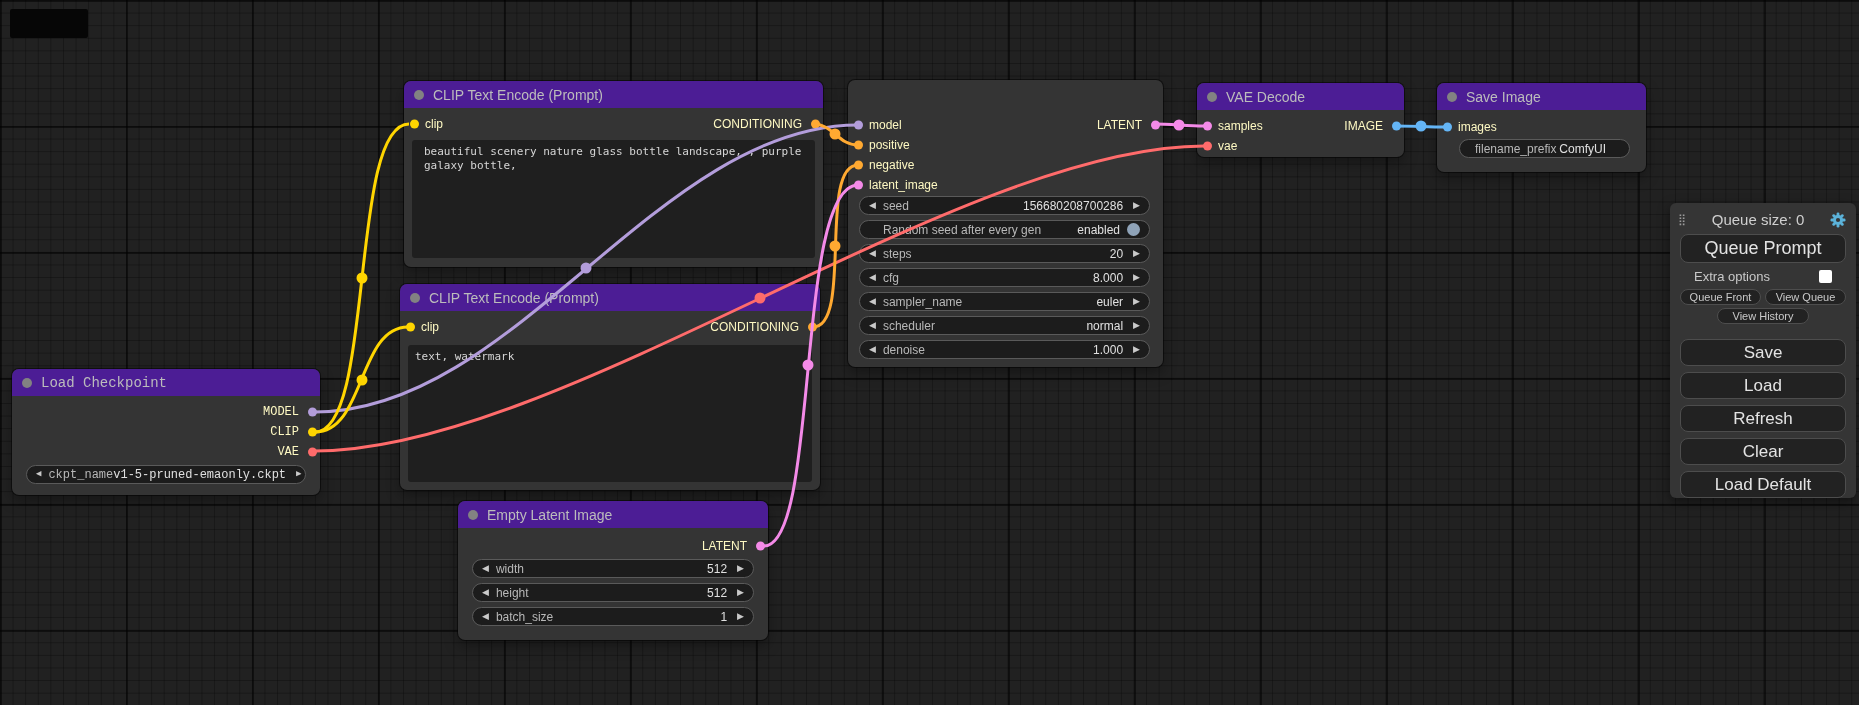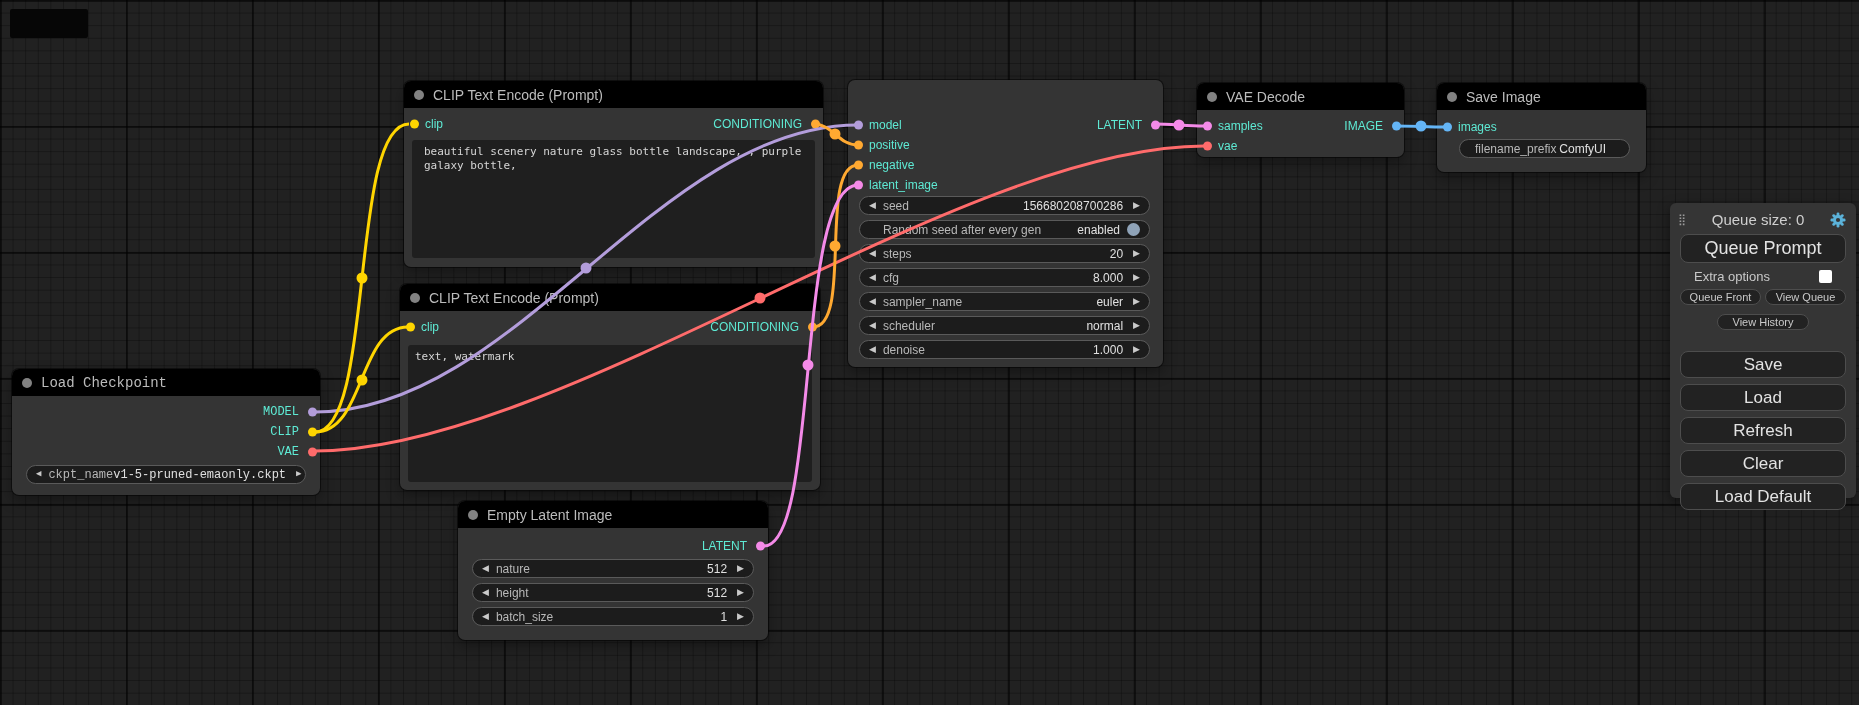--- a/index.html
+++ b/index.html
@@ -11,24 +11,24 @@
       linear-gradient(rgba(0,0,0,.28) 1px, transparent 1px),
       linear-gradient(90deg, rgba(0,0,0,.28) 1px, transparent 1px),
       linear-gradient(rgba(0,0,0,.5) 2px, transparent 2px),
       linear-gradient(90deg, rgba(0,0,0,.5) 2px, transparent 2px);
     background-size:12.6px 12.6px,12.6px 12.6px,126px 126px,126px 126px;
   }
   .darkpatch{position:absolute;left:10px;top:9px;width:78px;height:29px;background:#060606;border-radius:2px;z-index:0;}
   
   .node{position:absolute;background:#343434;border-radius:7px;z-index:1;
         box-shadow:0 0 0 1px rgba(0,0,0,.5),0 6px 14px rgba(0,0,0,.35);}
-  .ntitle{height:27px;background:#000000;border-radius:7px 7px 0 0;display:flex;align-items:center;
+  .ntitle{height:27px;background:#4c1d95;border-radius:7px 7px 0 0;display:flex;align-items:center;
           padding:0 10px;font-size:14px;color:#bcbcbc;white-space:nowrap;}
   .tdot{width:10px;height:10px;border-radius:50%;background:#828282;margin-right:9px;flex:0 0 auto;}
-  .slotrow{position:relative;height:20px;line-height:20px;font-size:12px;color:#5eead4;}
+  .slotrow{position:relative;height:20px;line-height:20px;font-size:12px;color:#fef9c3;}
   .inlab{position:absolute;left:21px;top:0;}
   .outlab{position:absolute;right:21px;top:0;}
   .sdot{position:absolute;top:50%;width:9px;height:9px;border-radius:50%;transform:translateY(-50%);}
   .sdot.in{left:6px;} .sdot.out{right:3px;}
   .c-model{background:var(--c-model);} .c-clip{background:var(--c-clip);}
   .c-vae{background:var(--c-vae);} .c-cond{background:var(--c-cond);}
   .c-latent{background:var(--c-latent);} .c-image{background:var(--c-image);}
   .pill{position:relative;height:19px;background:#1c1c1c;border:1px solid #5a5a5a;border-radius:10px;
         display:flex;align-items:center;font-size:12px;color:#b8b8b8;padding:0 9px;
         box-sizing:border-box;margin-bottom:5px;white-space:nowrap;}
@@ -52,21 +52,21 @@
   .qheader{display:flex;align-items:center;padding:8px 10px 6px 8px;}
   .qdrag{color:#9b9b9b;font-size:11px;line-height:1;cursor:grab;}
   .qsize{flex:1;text-align:center;font-size:15px;color:#cfcfcf;}
   .qbtn{background:#222;border:1px solid #4d4d4d;border-radius:8px;color:#e3e3e3;
         text-align:center;margin:0 10px 6px 10px;cursor:pointer;}
   .qbig{height:25px;line-height:25px;font-size:17px;}
   .qprompt{font-size:18px;height:27px;line-height:27px;margin-bottom:0;}
   .extrarow{display:flex;align-items:center;justify-content:center;font-size:13px;color:#c9c9c9;
             margin:6px 0 5px 0;gap:42px;}
   .checkbox{width:13px;height:13px;background:#ffffff;margin-left:7px;border-radius:2px;cursor:pointer;}
-  .qsmallrow{display:flex;justify-content:center;margin:0 10px 9px 10px;gap:4px;}
+  .qsmallrow{display:flex;justify-content:center;margin:0 10px 3px 10px;gap:4px;}
   .qsmall{flex:1;background:#222;border:1px solid #4d4d4d;border-radius:9px;color:#c9c9c9;
           font-size:11px;height:14px;line-height:14px;text-align:center;cursor:pointer;}
   .qsmall.solo{flex:0 0 90px;}
   .qspacer{height:12px;}
 </style>
 </head>
 <body>
 
 <div id="canvas">
 
@@ -134,21 +134,21 @@
       <span class="tdot"></span>
       <span>Empty Latent Image</span>
     </div>
     <div class="slotrow" style="position:absolute;left:0;right:0;top:35px;">
       <span class="outlab">LATENT</span>
       <span class="sdot out c-latent"></span>
     </div>
     <div class="widgets" style="left:14px;right:14px;top:58px;">
       <div class="pill">
         <span class="arr">◀</span>
-        <span class="plab">nature</span>
+        <span class="plab">width</span>
         <span class="sp"></span>
         <span class="pval">512</span>
         <span class="gapR"></span>
         <span class="arr">▶</span>
       </div>
       <div class="pill">
         <span class="arr">◀</span>
         <span class="plab">height</span>
         <span class="sp"></span>
         <span class="pval">512</span>

